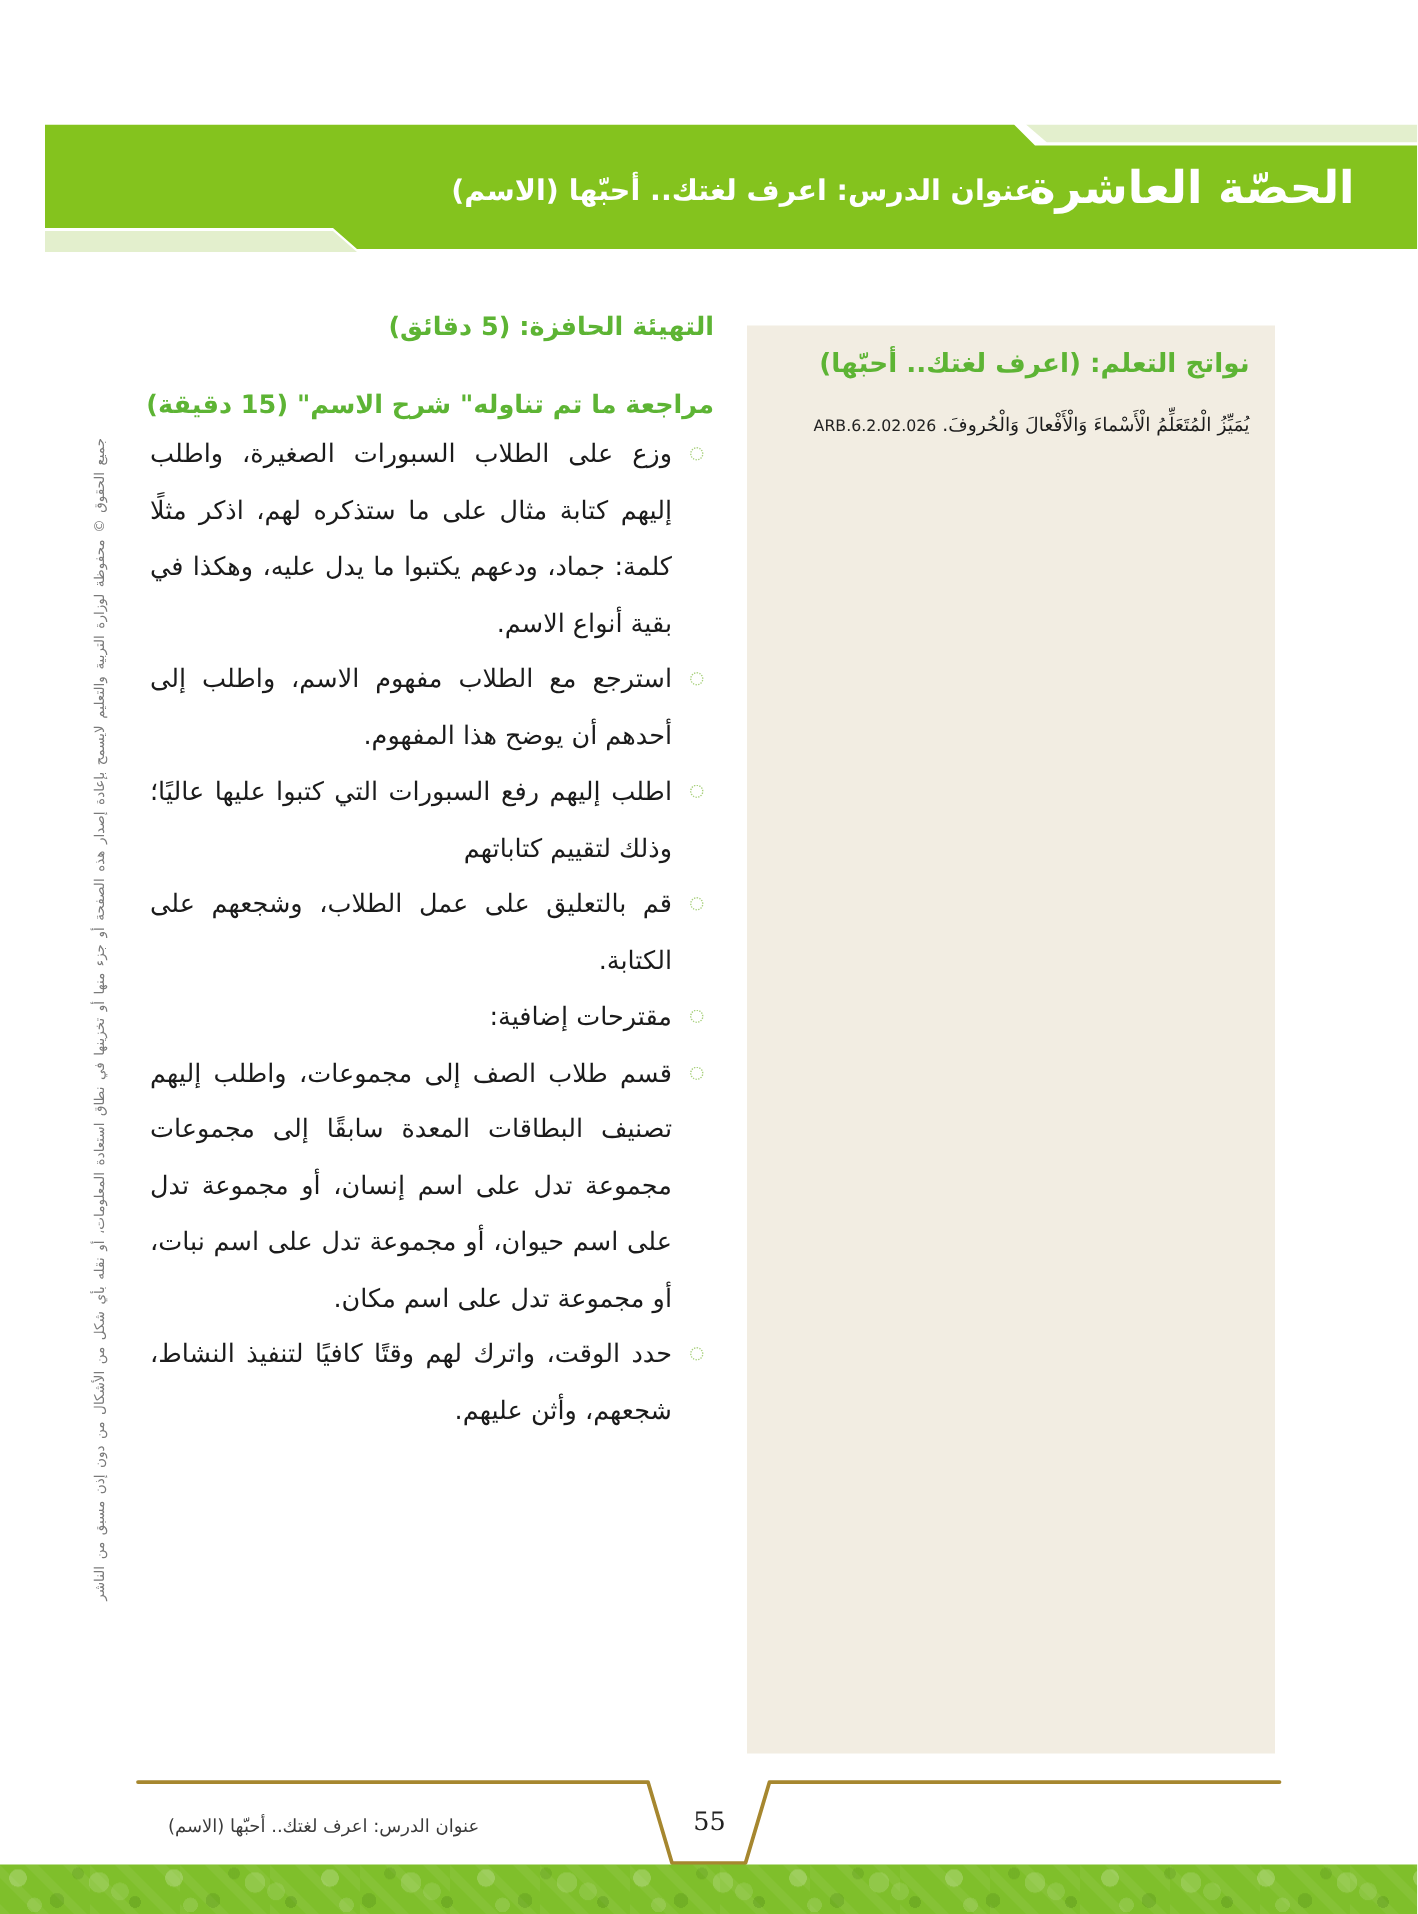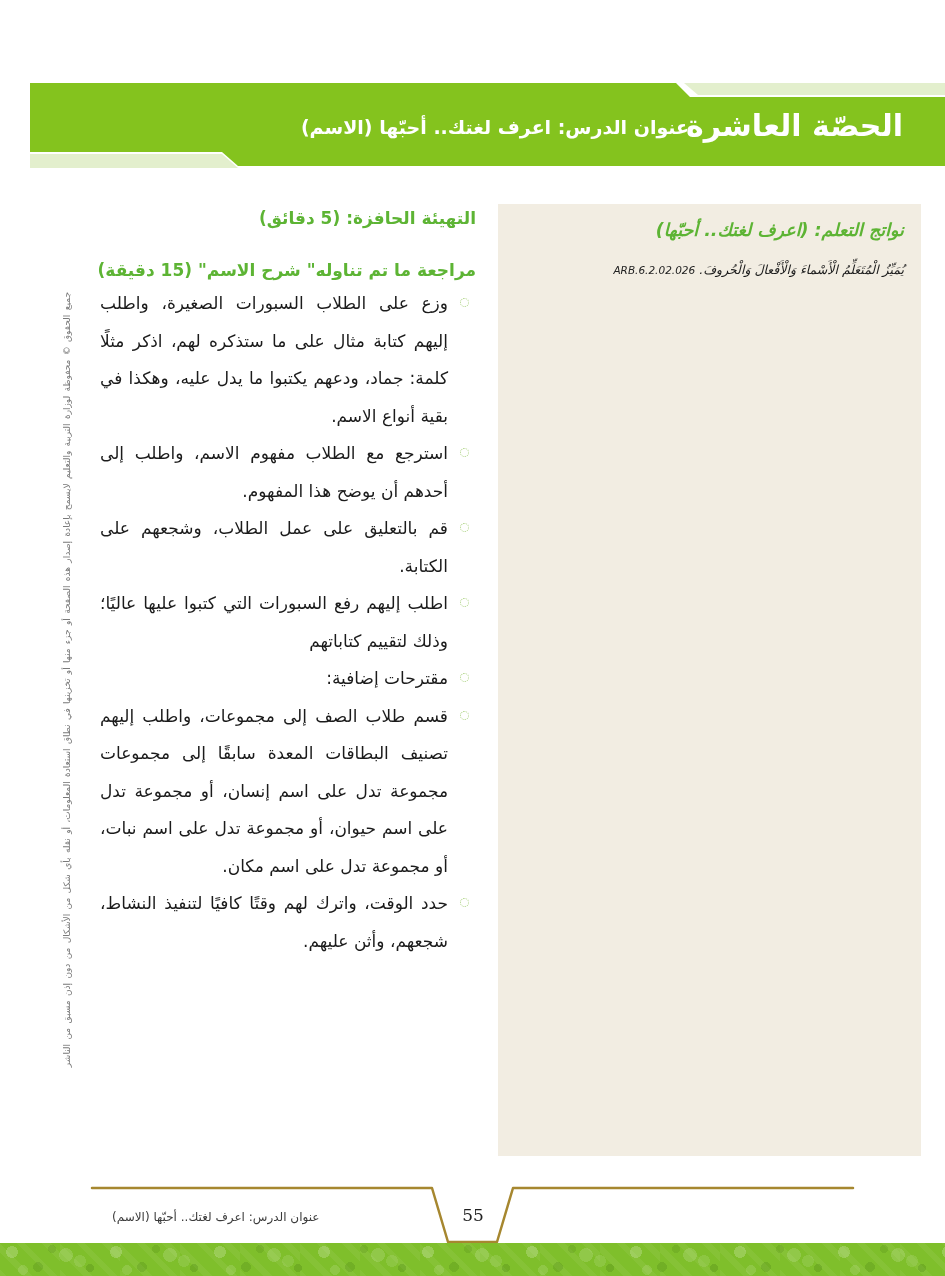--- a/index.html
+++ b/index.html
@@ -30,23 +30,22 @@
   .banner-session{
     position:absolute;top:108px;right:42px;
     color:#ffffff;font-size:30px;font-weight:bold;white-space:nowrap;
   }
   .banner-lesson{
     position:absolute;top:116px;left:495px;transform:translateX(-50%);
     color:#ffffff;font-size:19px;font-weight:bold;white-space:nowrap;
   }
   
   .outcomes-panel{
-    position:absolute;left:498px;top:204px;width:423px;height:952px;
+    position:absolute;left:498px;top:217px;width:352px;height:952px;
     background:#F2EDE2;
-    font-style:italic;
   }
   .outcomes-heading{
     margin:16px 17px 0 17px;
     color:#5DB434;font-size:17.5px;font-weight:bold;text-align:right;white-space:nowrap;
   }
   .outcome-line{
     margin:22px 17px 0 10px;
     text-align:right;white-space:nowrap;direction:rtl;
     color:#1B1B1B;font-size:12.5px;
   }
@@ -141,25 +140,25 @@
       <li>
         <span class="bullet-dot"></span>
         <span class="txt">وزع على الطلاب السبورات الصغيرة، واطلب إليهم كتابة مثال على ما ستذكره لهم، اذكر مثلًا كلمة: جماد، ودعهم يكتبوا ما يدل عليه، وهكذا في بقية أنواع الاسم.</span>
       </li>
       <li>
         <span class="bullet-dot"></span>
         <span class="txt">استرجع مع الطلاب مفهوم الاسم، واطلب إلى أحدهم أن يوضح هذا المفهوم.</span>
       </li>
       <li>
         <span class="bullet-dot"></span>
-        <span class="txt">قم بالتعليق على عمل الطلاب، وشجعهم على الكتابة.</span>
+        <span class="txt">اطلب إليهم رفع السبورات التي كتبوا عليها عاليًا؛ وذلك لتقييم كتاباتهم</span>
       </li>
       <li>
         <span class="bullet-dot"></span>
-        <span class="txt">اطلب إليهم رفع السبورات التي كتبوا عليها عاليًا؛ وذلك لتقييم كتاباتهم</span>
+        <span class="txt">قم بالتعليق على عمل الطلاب، وشجعهم على الكتابة.</span>
       </li>
       <li>
         <span class="bullet-dot"></span>
         <span class="txt">مقترحات إضافية:</span>
       </li>
       <li>
         <span class="bullet-dot"></span>
         <span class="txt">قسم طلاب الصف إلى مجموعات، واطلب إليهم تصنيف البطاقات المعدة سابقًا إلى مجموعات مجموعة تدل على اسم إنسان، أو مجموعة تدل على اسم حيوان، أو مجموعة تدل على اسم نبات، أو مجموعة تدل على اسم مكان.</span>
       </li>
       <li>

